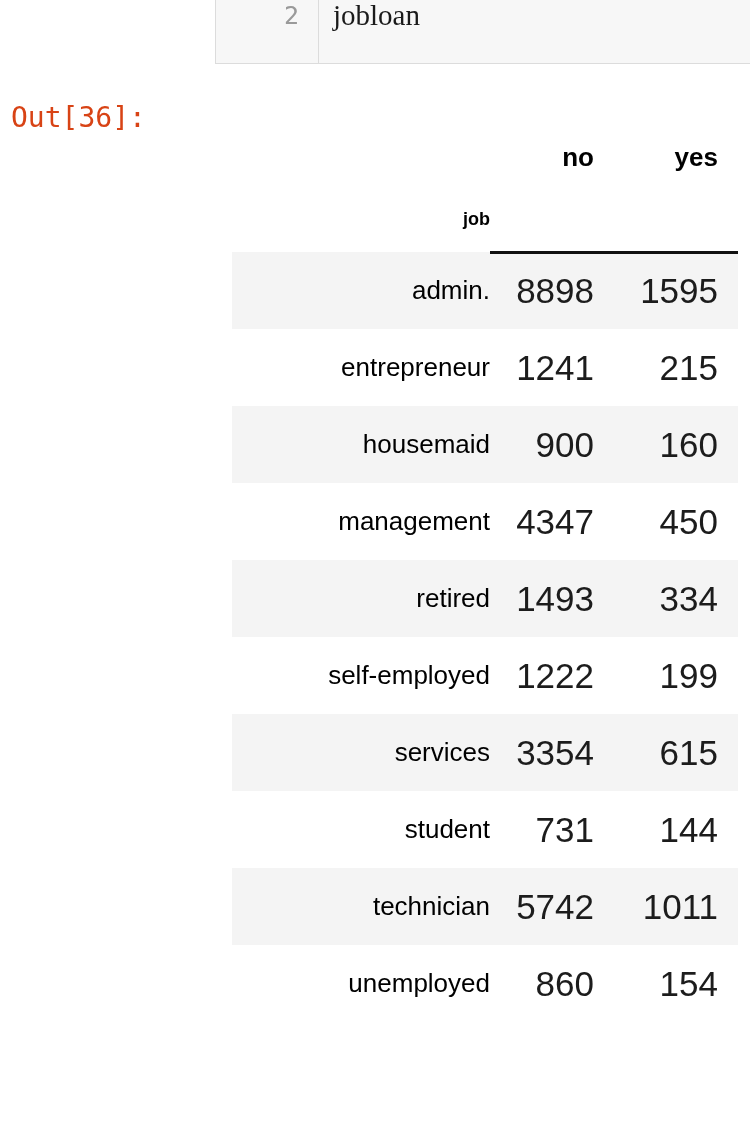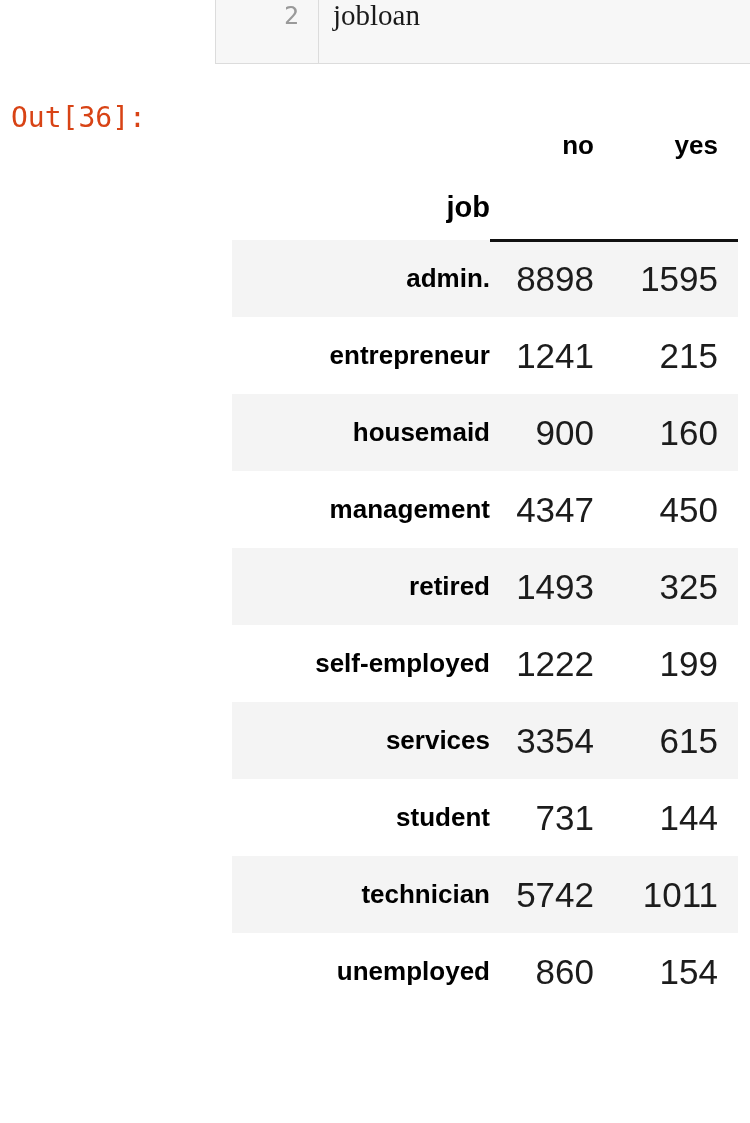--- a/index.html
+++ b/index.html
@@ -75,21 +75,21 @@
     font-size: 28px;
     color: #d84315;
     line-height: 1;
     white-space: pre;
   }
 
   
   .df-wrap {
     position: absolute;
     left: 232px;
-    top: 116px;
+    top: 128px;
     width: 506px;
   }
   table.dataframe {
     border-collapse: collapse;
     width: 506px;
     table-layout: fixed;
     font-size: 26px;
     color: #000000;
   }
   table.dataframe th,
@@ -110,41 +110,41 @@
   }
   thead tr.cols-row th.blank-corner {
     text-align: right;
     padding-right: 0;
   }
   
   thead tr.index-row th {
     height: 66px;
     text-align: right;
     font-weight: bold;
-    font-size: 29px;
+    font-size: 18px;
     padding-right: 0;
     box-sizing: border-box;
   }
   thead tr.index-row th.idxname {
     border-bottom: none;
   }
   
   thead tr.index-row th {
     border-bottom: 3px solid #111111;
   }
 
   tbody tr {
     height: 77px;
   }
   tbody tr:nth-child(odd) { background: #f4f4f4; }
   tbody tr:nth-child(even) { background: #ffffff; }
 
   tbody th.row-label {
     text-align: right;
-    font-weight: bold;
+    font-weight: normal;
     font-size: 26px;
     padding-right: 0;
     color: #000000;
     white-space: nowrap;
   }
   tbody td.num {
     text-align: right;
     font-weight: normal;
     font-size: 35px;
     padding-right: 20px;
@@ -206,21 +206,21 @@
         <td class="num">160</td>
       </tr>
       <tr>
         <th class="row-label">management</th>
         <td class="num">4347</td>
         <td class="num">450</td>
       </tr>
       <tr>
         <th class="row-label">retired</th>
         <td class="num">1493</td>
-        <td class="num">325</td>
+        <td class="num">334</td>
       </tr>
       <tr>
         <th class="row-label">self-employed</th>
         <td class="num">1222</td>
         <td class="num">199</td>
       </tr>
       <tr>
         <th class="row-label">services</th>
         <td class="num">3354</td>
         <td class="num">615</td>

